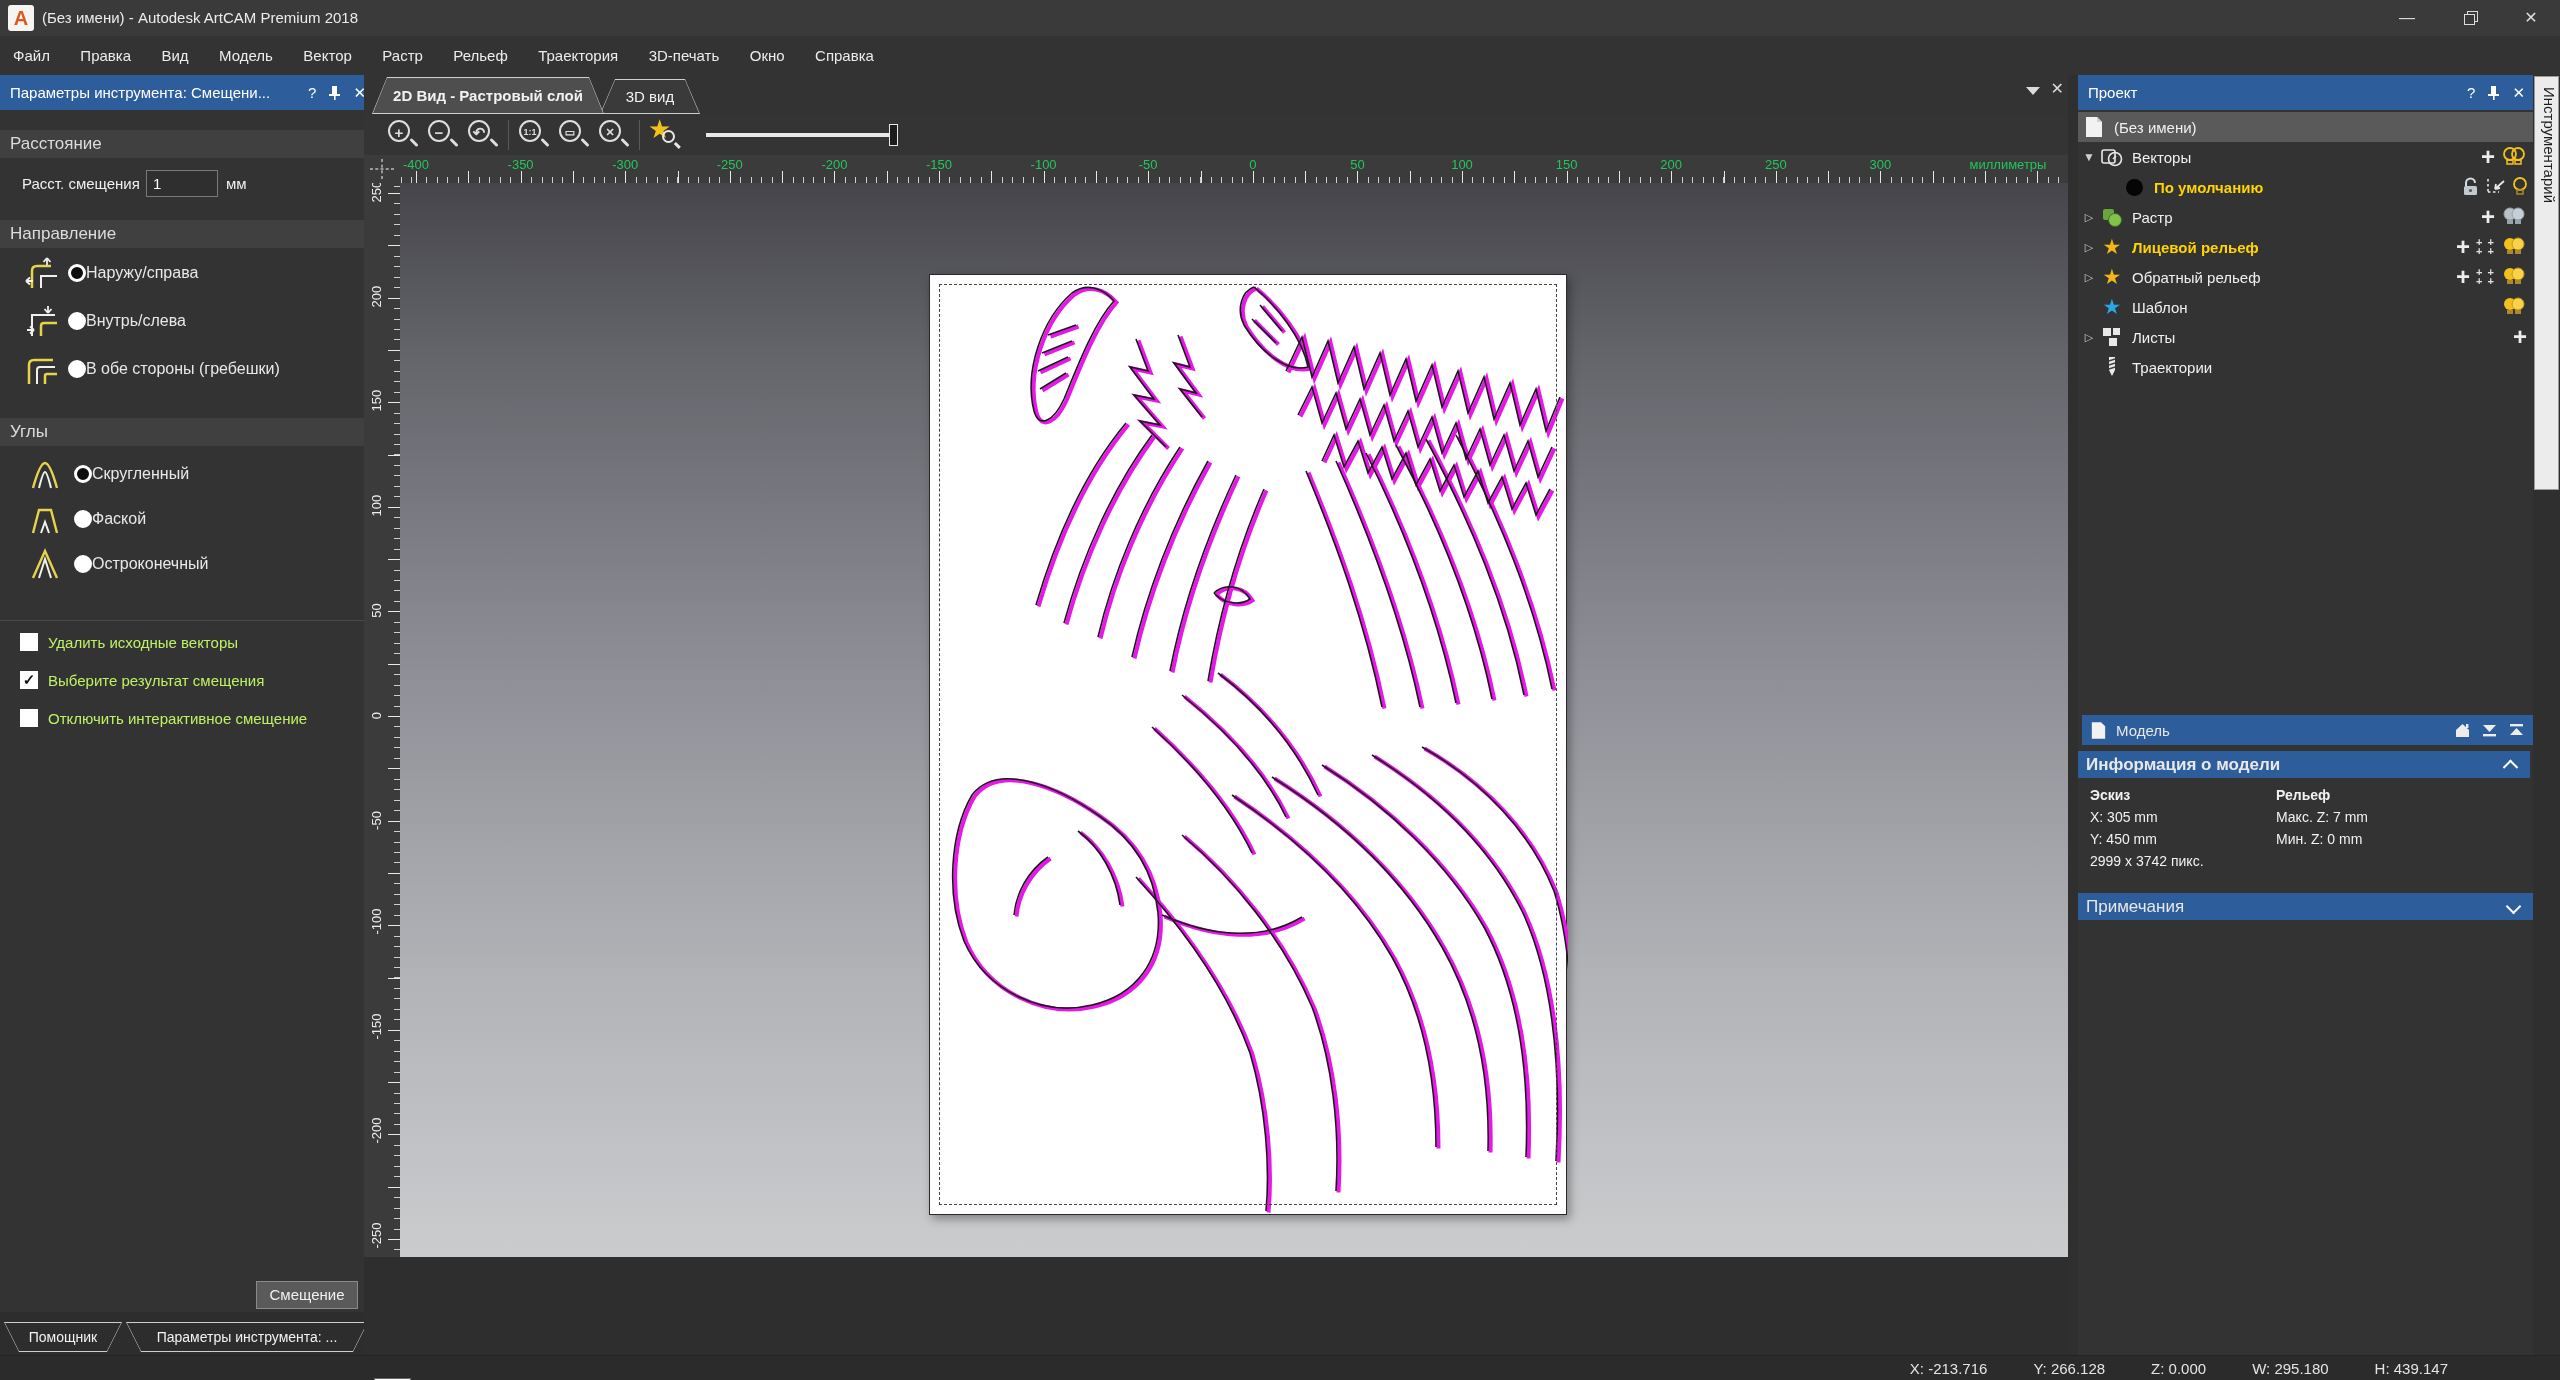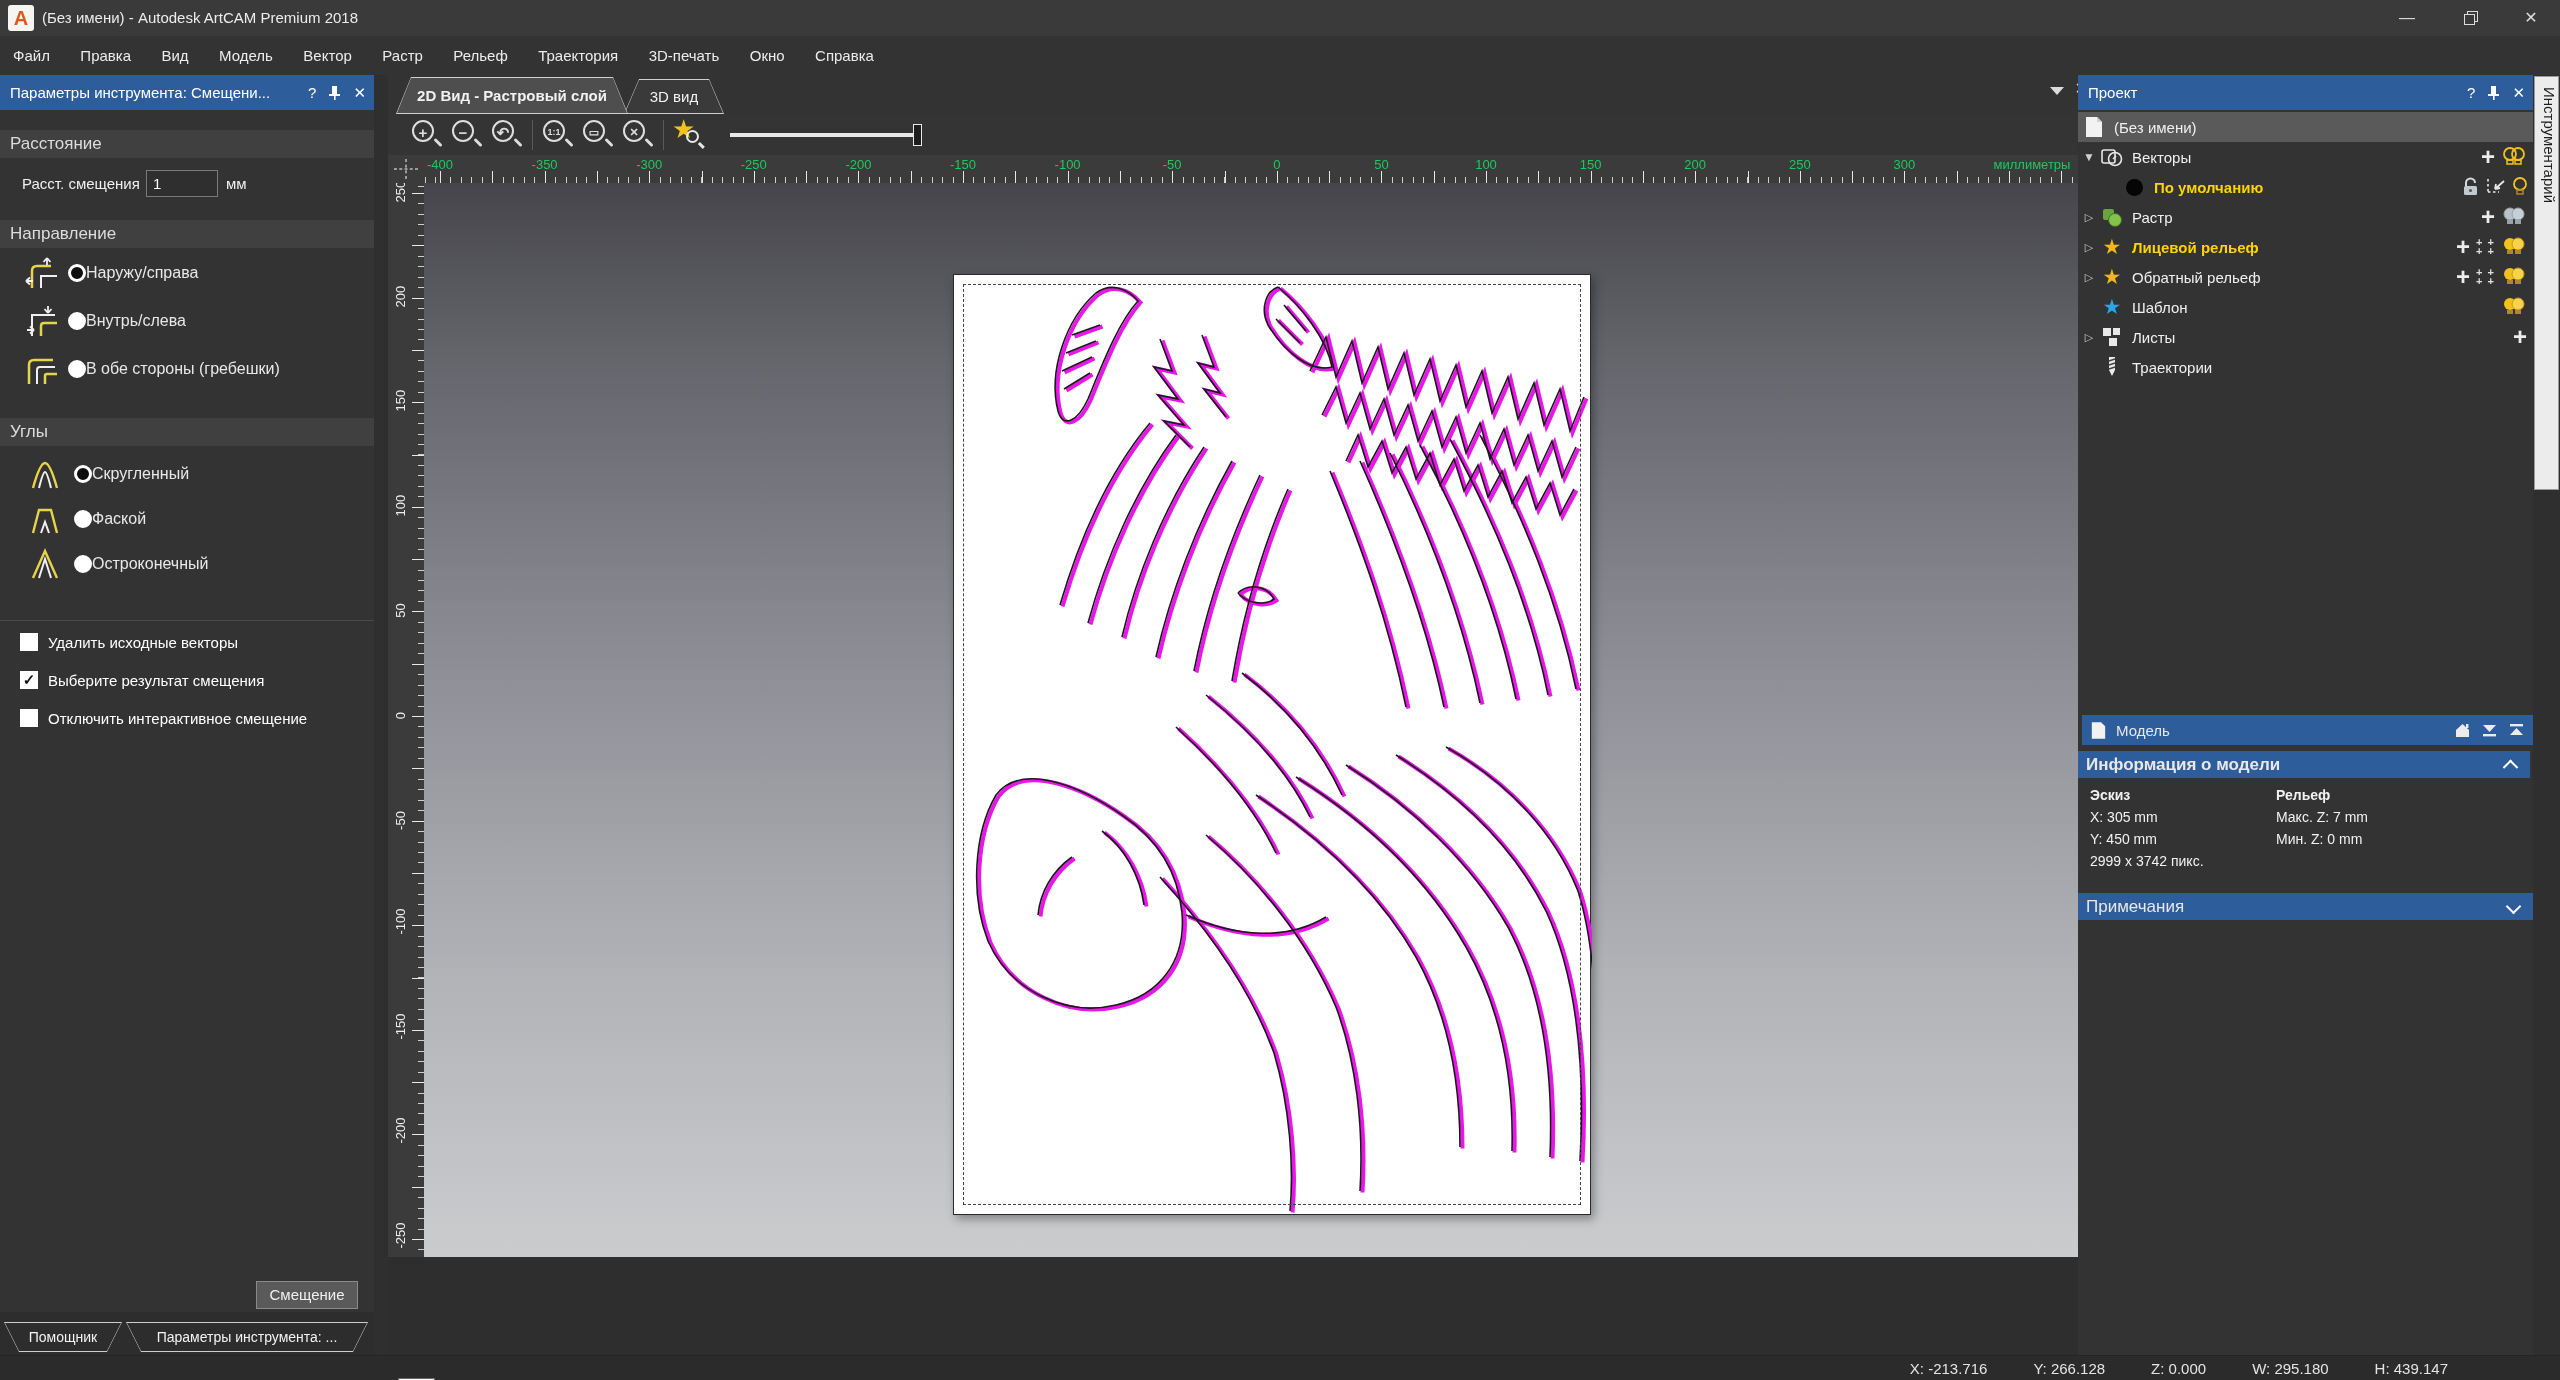--- a/index.html
+++ b/index.html
@@ -22,32 +22,32 @@
   .section-bar { position:absolute; left:0; width:374px; height:28px; background:#404040; color:#dcdcdc;
                  font-size:17px; line-height:28px; padding-left:10px; }
   .fld-label { font-size:15px; color:#f0f0f0; }
   .num-input { position:absolute; width:72px; height:27px; background:#2f2f2f; border:1px solid #7a7a7a; color:#fff;
                font-size:15px; padding-left:6px; font-family:"Liberation Sans",sans-serif; }
   .opt-row { position:absolute; left:0; width:374px; height:34px; display:flex; align-items:center; }
   .radio { width:18px; height:18px; border-radius:50%; background:#fff; border:3px solid #fff; flex:0 0 auto; }
   .radio.sel { background:#0d0d0d; }
   .checkbox { position:absolute; width:18px; height:18px; background:#fff; text-align:center; line-height:17px;
               font-size:15px; font-weight:bold; color:#111; }
-  .chk-label { position:absolute; font-size:15px; color:#ffffff; }
+  .chk-label { position:absolute; font-size:15px; color:#bef264; }
   #offset-btn { position:absolute; left:256px; top:1206px; width:102px; height:28px; background:#5a5a5a;
                 border:1px solid #8a8a8a; color:#f0f0f0; font-size:15px; text-align:center; line-height:26px; }
   
   .trap { position:absolute; }
   .trap .t-b { position:absolute; inset:0; clip-path:polygon(15px 0, calc(100% - 15px) 0, 100% 100%, 0 100%); background:#cfcfcf; }
   .trap .t-f { position:absolute; inset:1px; clip-path:polygon(14px 0, calc(100% - 14px) 0, 100% 100%, 0 100%); background:#3a3a3a; }
   .trap .t-lbl { position:absolute; inset:0; text-align:center; font-size:15px; color:#f2f2f2; z-index:2; }
   .trap.inv .t-b { clip-path:polygon(0 0, 100% 0, calc(100% - 15px) 100%, 15px 100%); }
   .trap.inv .t-f { clip-path:polygon(0 0, 100% 0, calc(100% - 14px) 100%, 14px 100%); }
   
-  #canvas-region { position:absolute; left:388px; top:75px; width:1704px; height:1280px; background:#2e2e2e; }
+  #canvas-region { position:absolute; left:364px; top:75px; width:1704px; height:1280px; background:#2e2e2e; }
   #view-toolbar { position:absolute; left:0; top:39px; width:1704px; height:41px; background:#343434; }
   .mag { position:relative; width:34px; height:34px; display:inline-block; }
   .mag .ring { position:absolute; left:2px; top:2px; width:22px; height:22px; border:2.5px solid #dedede; border-radius:50%;
                text-align:center; font-size:15px; font-weight:bold; color:#dedede; line-height:21px; }
   .mag .handle { position:absolute; left:23px; top:23px; width:10px; height:3px; background:#dedede; transform:rotate(45deg); border-radius:2px; }
   .tb-div { display:inline-block; width:1px; height:30px; background:#5a5a5a; vertical-align:middle; margin:0 8px; }
   
   #hruler { position:absolute; left:36px; top:80px; width:1668px; height:28px; background:#3b3b3b; overflow:hidden; }
   #hruler .ticks-min { position:absolute; left:0; right:0; bottom:0; height:6px;
       background-image:repeating-linear-gradient(90deg,#cfcfcf 0 1px,transparent 1px 10.46px); background-position-x:16px; }

